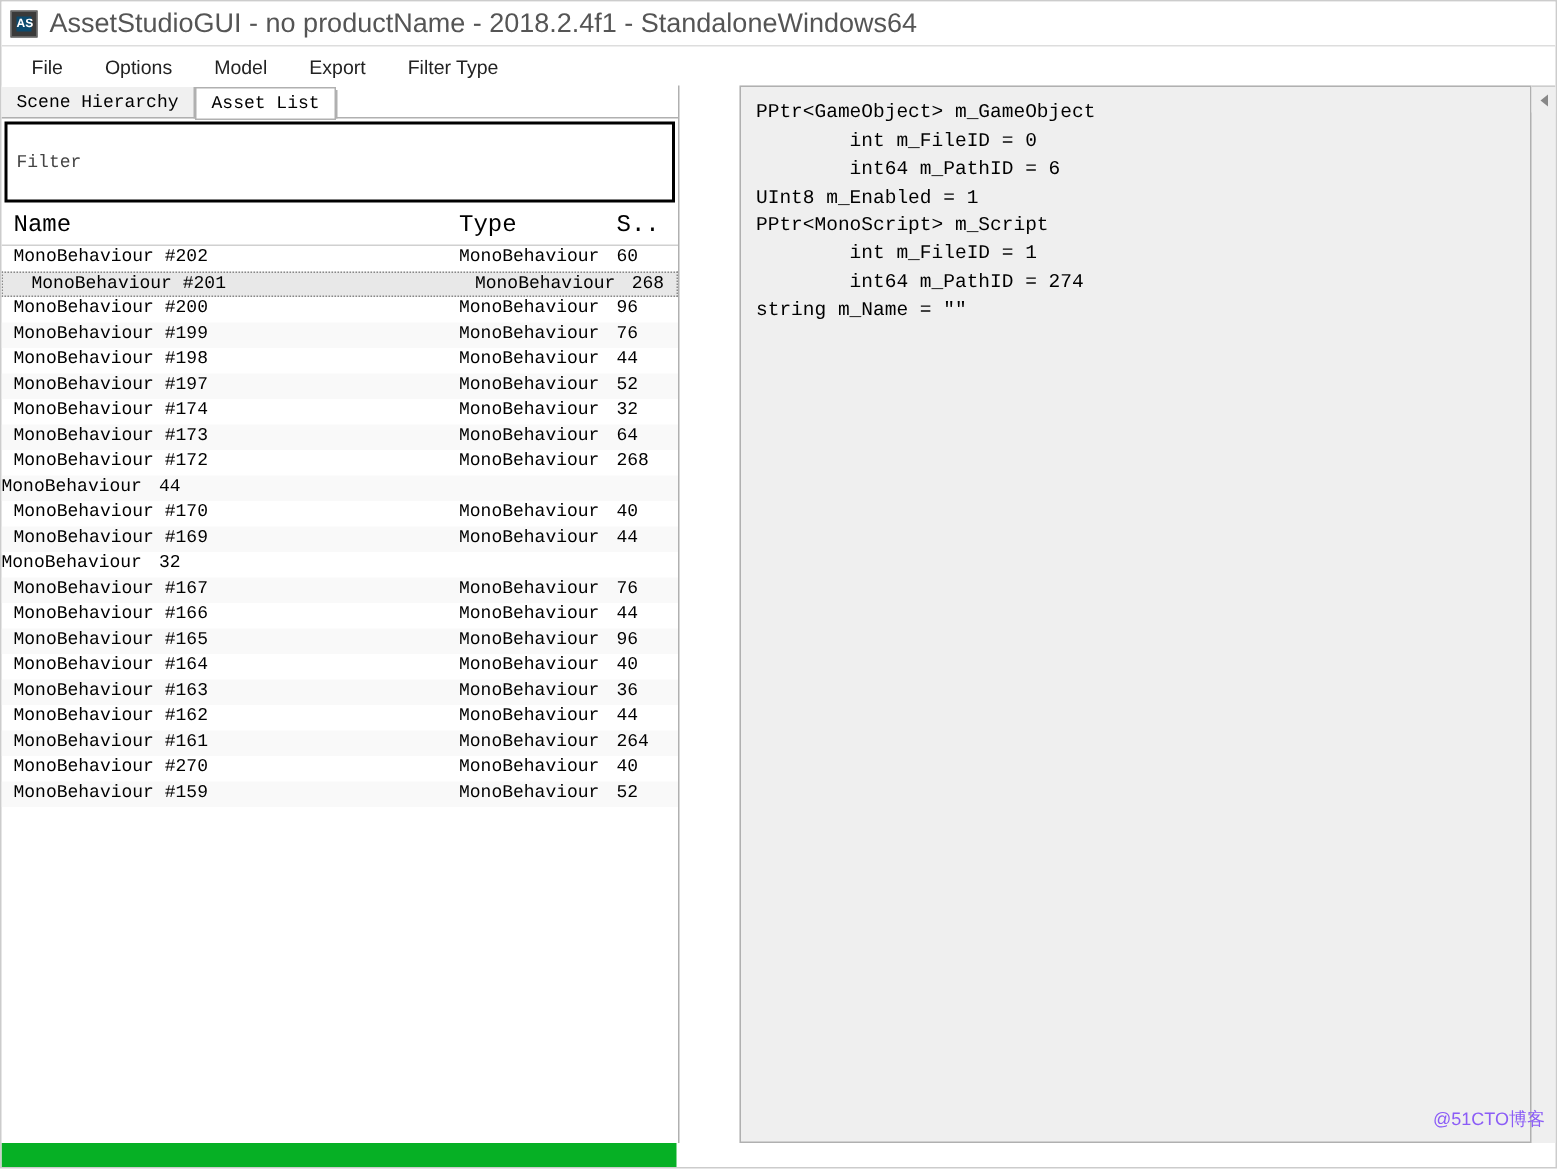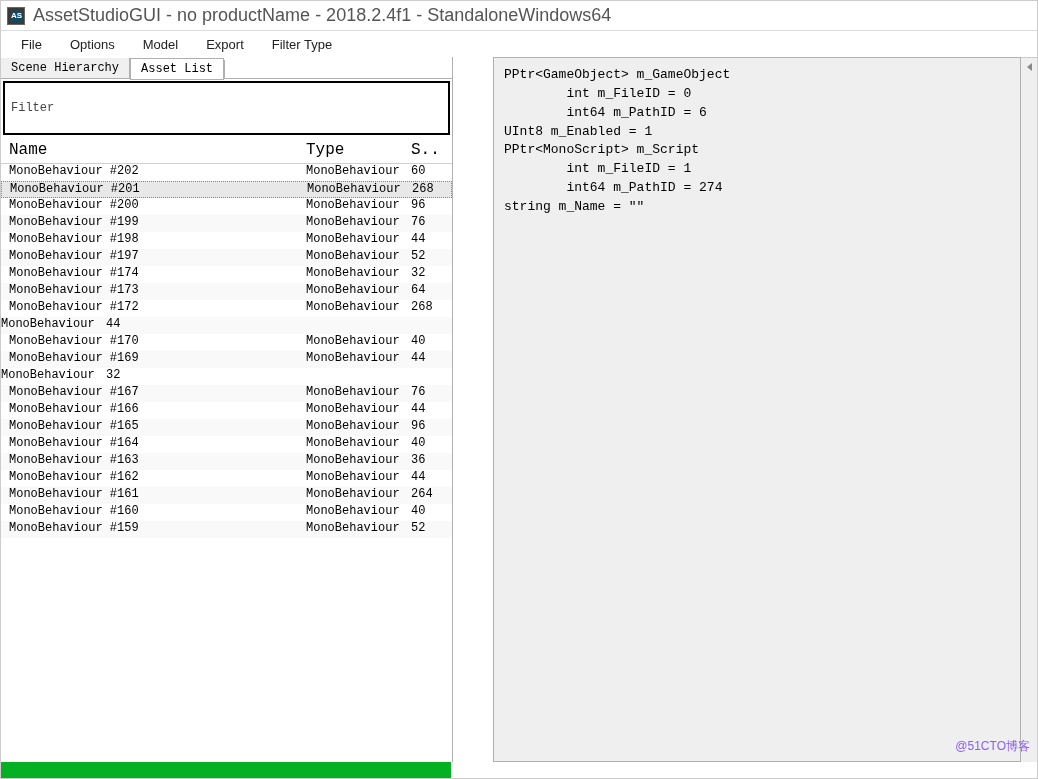--- a/index.html
+++ b/index.html
@@ -17,21 +17,21 @@
     .tab.inactive { background: #f0f0f0; border-bottom: 1px solid #b0b0b0; border-top: none; border-left: none; font-family: "Courier New", monospace; }
     .tab.active { border-color: #b0b0b0; z-index: 2; top: 1px; }
     .tabstrip-filler { flex: 1; border-bottom: 1px solid #b0b0b0; border-left: 1px solid #b0b0b0; align-self: stretch; margin-top: 3px; }
     .filter-box { border: 2px solid #000; margin: 2px; padding: 18px 6px; font-family: "Courier New", monospace; font-size: 12px; color: #444; }
     .list-header { display: flex; border-bottom: 1px solid #d0d0d0; font-family: "Courier New", monospace; font-size: 16px; padding: 4px 0; }
     .col-name { width: 305px; padding-left: 8px; }
     .col-type { width: 105px; }
     .col-size { width: 30px; }
     .list-body { flex: 1; overflow: hidden; font-family: "Courier New", monospace; font-size: 12px; }
     .list-row { display: flex; height: 17px; align-items: flex-start; }
-    .list-row.selected { background: #e8e8e8; border: 1px dotted #888; }
+    .list-row.selected { background: #e8e8e8; border: 1px dotted #888; padding-left: 11px; }
     .list-row:nth-child(even):not(.selected) { background: #f9f9f9; }
     .right-pane { flex: 1; display: flex; flex-direction: row; background: #efefef; }
     .right-content { flex: 1; border: 1px solid #b0b0b0; margin: 0; padding: 8px 10px; font-family: "Courier New", monospace; font-size: 13px; line-height: 1.45; color: #000; white-space: pre; overflow: auto; }
     .right-scroll-track { height: 18px; background: #efefef; border-top: 1px solid #ccc; display: flex; align-items: center; }
     .scroll-left-btn { width: 16px; height: 16px; display: flex; align-items: center; justify-content: center; }
     .chevron-left { width: 0; height: 0; border-top: 4px solid transparent; border-bottom: 4px solid transparent; border-right: 5px solid #888; }
     .statusbar { height: 16px; display: flex; }
     .progress-bar { height: 100%; background: #06b025; width: 450px; }
     .watermark { position: absolute; right: 8px; bottom: 24px; color: #8b5cf6; font-size: 12px; font-family: Arial, sans-serif; }
     .mono { font-family: "Courier New", monospace; }
@@ -165,21 +165,21 @@
           <div class="col-name">MonoBehaviour #162</div>
           <div class="col-type">MonoBehaviour</div>
           <div class="col-size">44</div>
         </div>
         <div class="list-row">
           <div class="col-name">MonoBehaviour #161</div>
           <div class="col-type">MonoBehaviour</div>
           <div class="col-size">264</div>
         </div>
         <div class="list-row">
-          <div class="col-name">MonoBehaviour #160</div>
+          <div class="col-name">MonoBehaviour #270</div>
           <div class="col-type">MonoBehaviour</div>
           <div class="col-size">40</div>
         </div>
         <div class="list-row">
           <div class="col-name">MonoBehaviour #159</div>
           <div class="col-type">MonoBehaviour</div>
           <div class="col-size">52</div>
         </div>
       </div>
 

